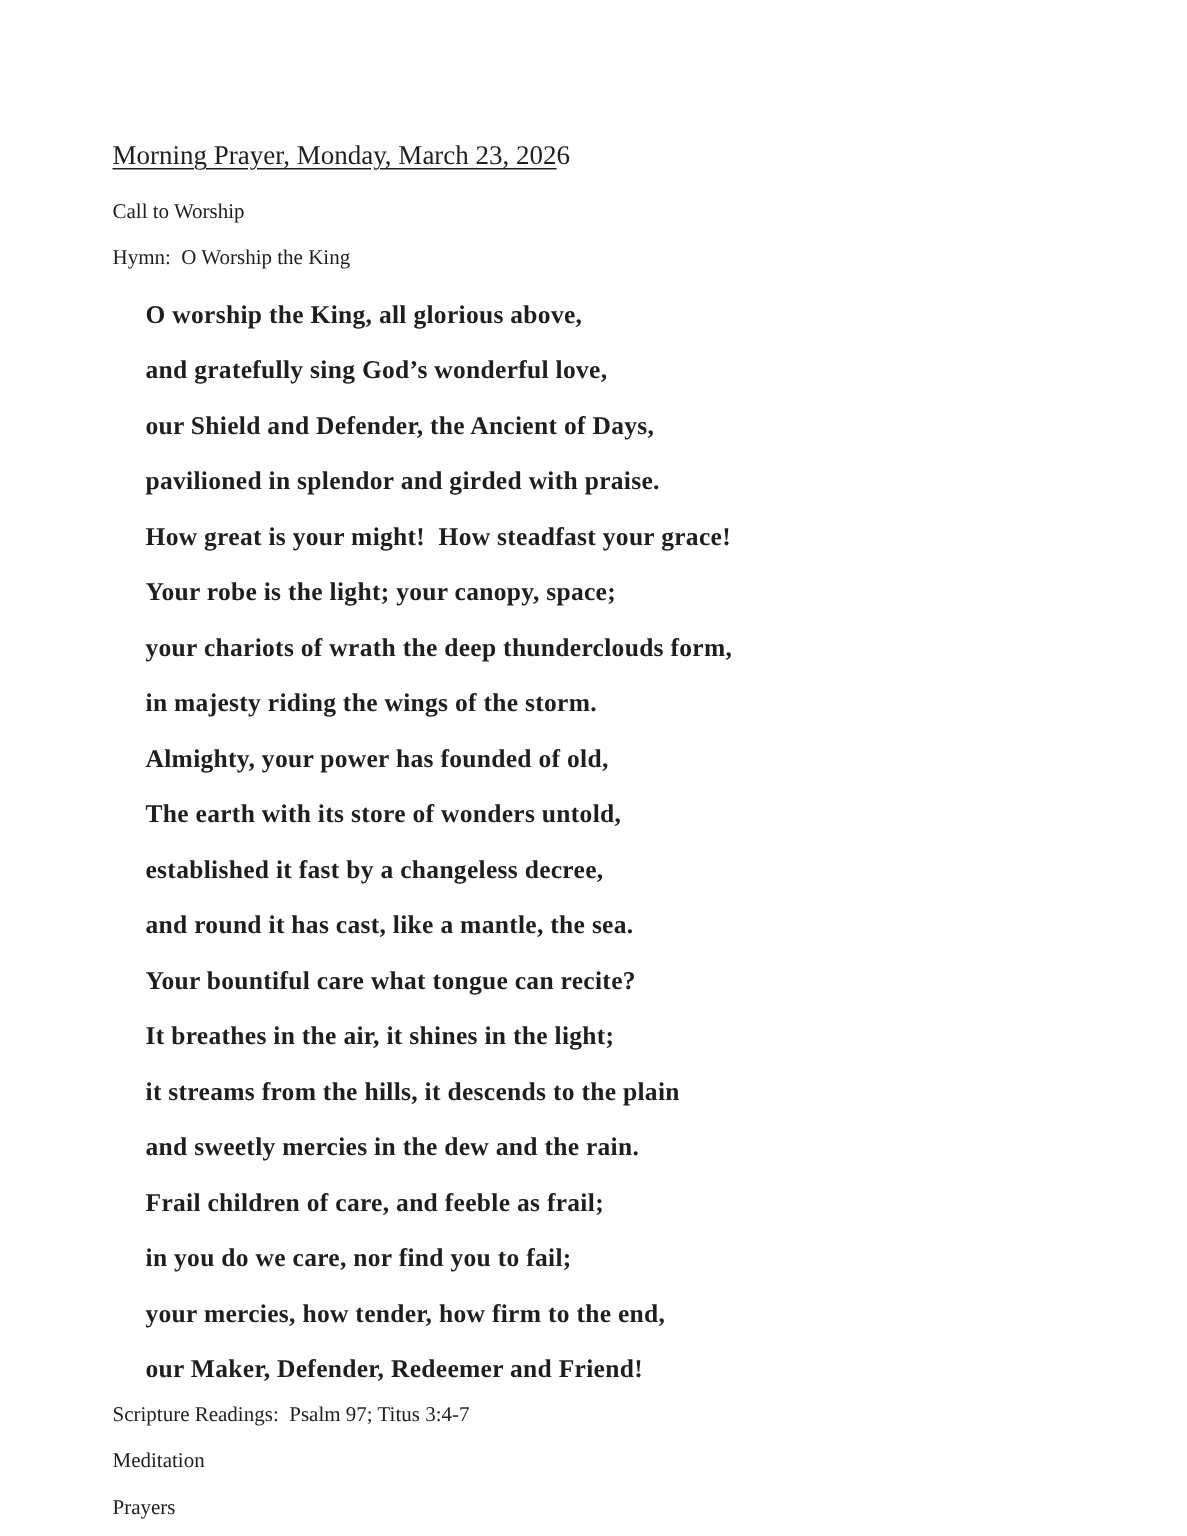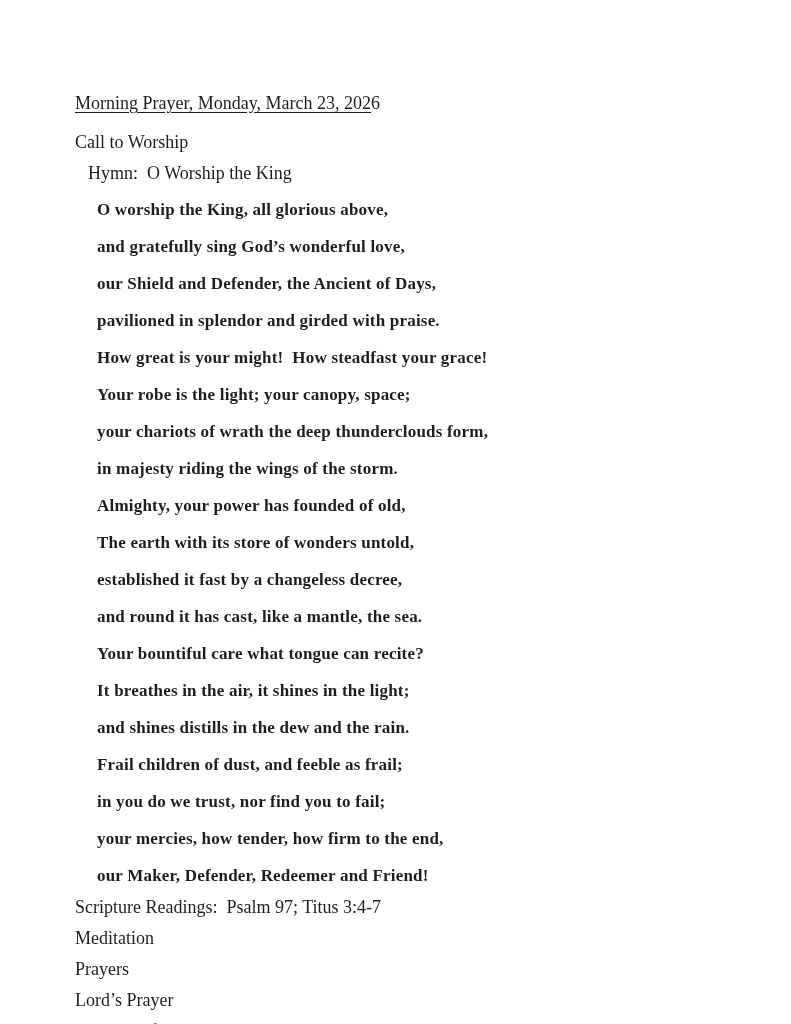--- a/index.html
+++ b/index.html
@@ -27,28 +27,27 @@
     font-size: 18px;
     line-height: 22px;
     margin-bottom: 17px;
     white-space: pre-wrap;
   }
   .doc-title .underlined {
     text-decoration: underline;
     text-underline-offset: 3px;
   }
   .order-item {
-    font-size: 18px;
+    font-size: 14px;
     line-height: 22px;
     margin-bottom: 9px;
     white-space: pre-wrap;
   }
   .hymn-heading {
     margin-bottom: 2px;
-    margin-left: 13px;
   }
   .verses {
     margin-left: 22px;
     margin-bottom: 9px;
   }
   .verse {
     margin-bottom: 8px;
   }
   .verse-line {
     font-size: 17px;
@@ -85,25 +84,26 @@
       </div>
       <div class="verse">
         <div class="verse-line">Almighty, your power has founded of old,</div>
         <div class="verse-line">The earth with its store of wonders untold,</div>
         <div class="verse-line">established it fast by a changeless decree,</div>
         <div class="verse-line">and round it has cast, like a mantle, the sea.</div>
       </div>
       <div class="verse">
         <div class="verse-line">Your bountiful care what tongue can recite?</div>
         <div class="verse-line">It breathes in the air, it shines in the light;</div>
-        <div class="verse-line">and shines distills in the dew and the rain.</div>
+        <div class="verse-line">it streams from the hills, it descends to the plain</div>
+        <div class="verse-line">and sweetly mercies in the dew and the rain.</div>
       </div>
       <div class="verse">
-        <div class="verse-line">Frail children of dust, and feeble as frail;</div>
-        <div class="verse-line">in you do we trust, nor find you to fail;</div>
+        <div class="verse-line">Frail children of care, and feeble as frail;</div>
+        <div class="verse-line">in you do we care, nor find you to fail;</div>
         <div class="verse-line">your mercies, how tender, how firm to the end,</div>
         <div class="verse-line">our Maker, Defender, Redeemer and Friend!</div>
       </div>
     </div>
 
     <div class="order-item">Scripture Readings:  Psalm 97; Titus 3:4-7</div>
     <div class="order-item">Meditation</div>
     <div class="order-item">Prayers</div>
     <div class="order-item">Lord’s Prayer</div>
     <div class="order-item">Dismissal from Blessing</div>

